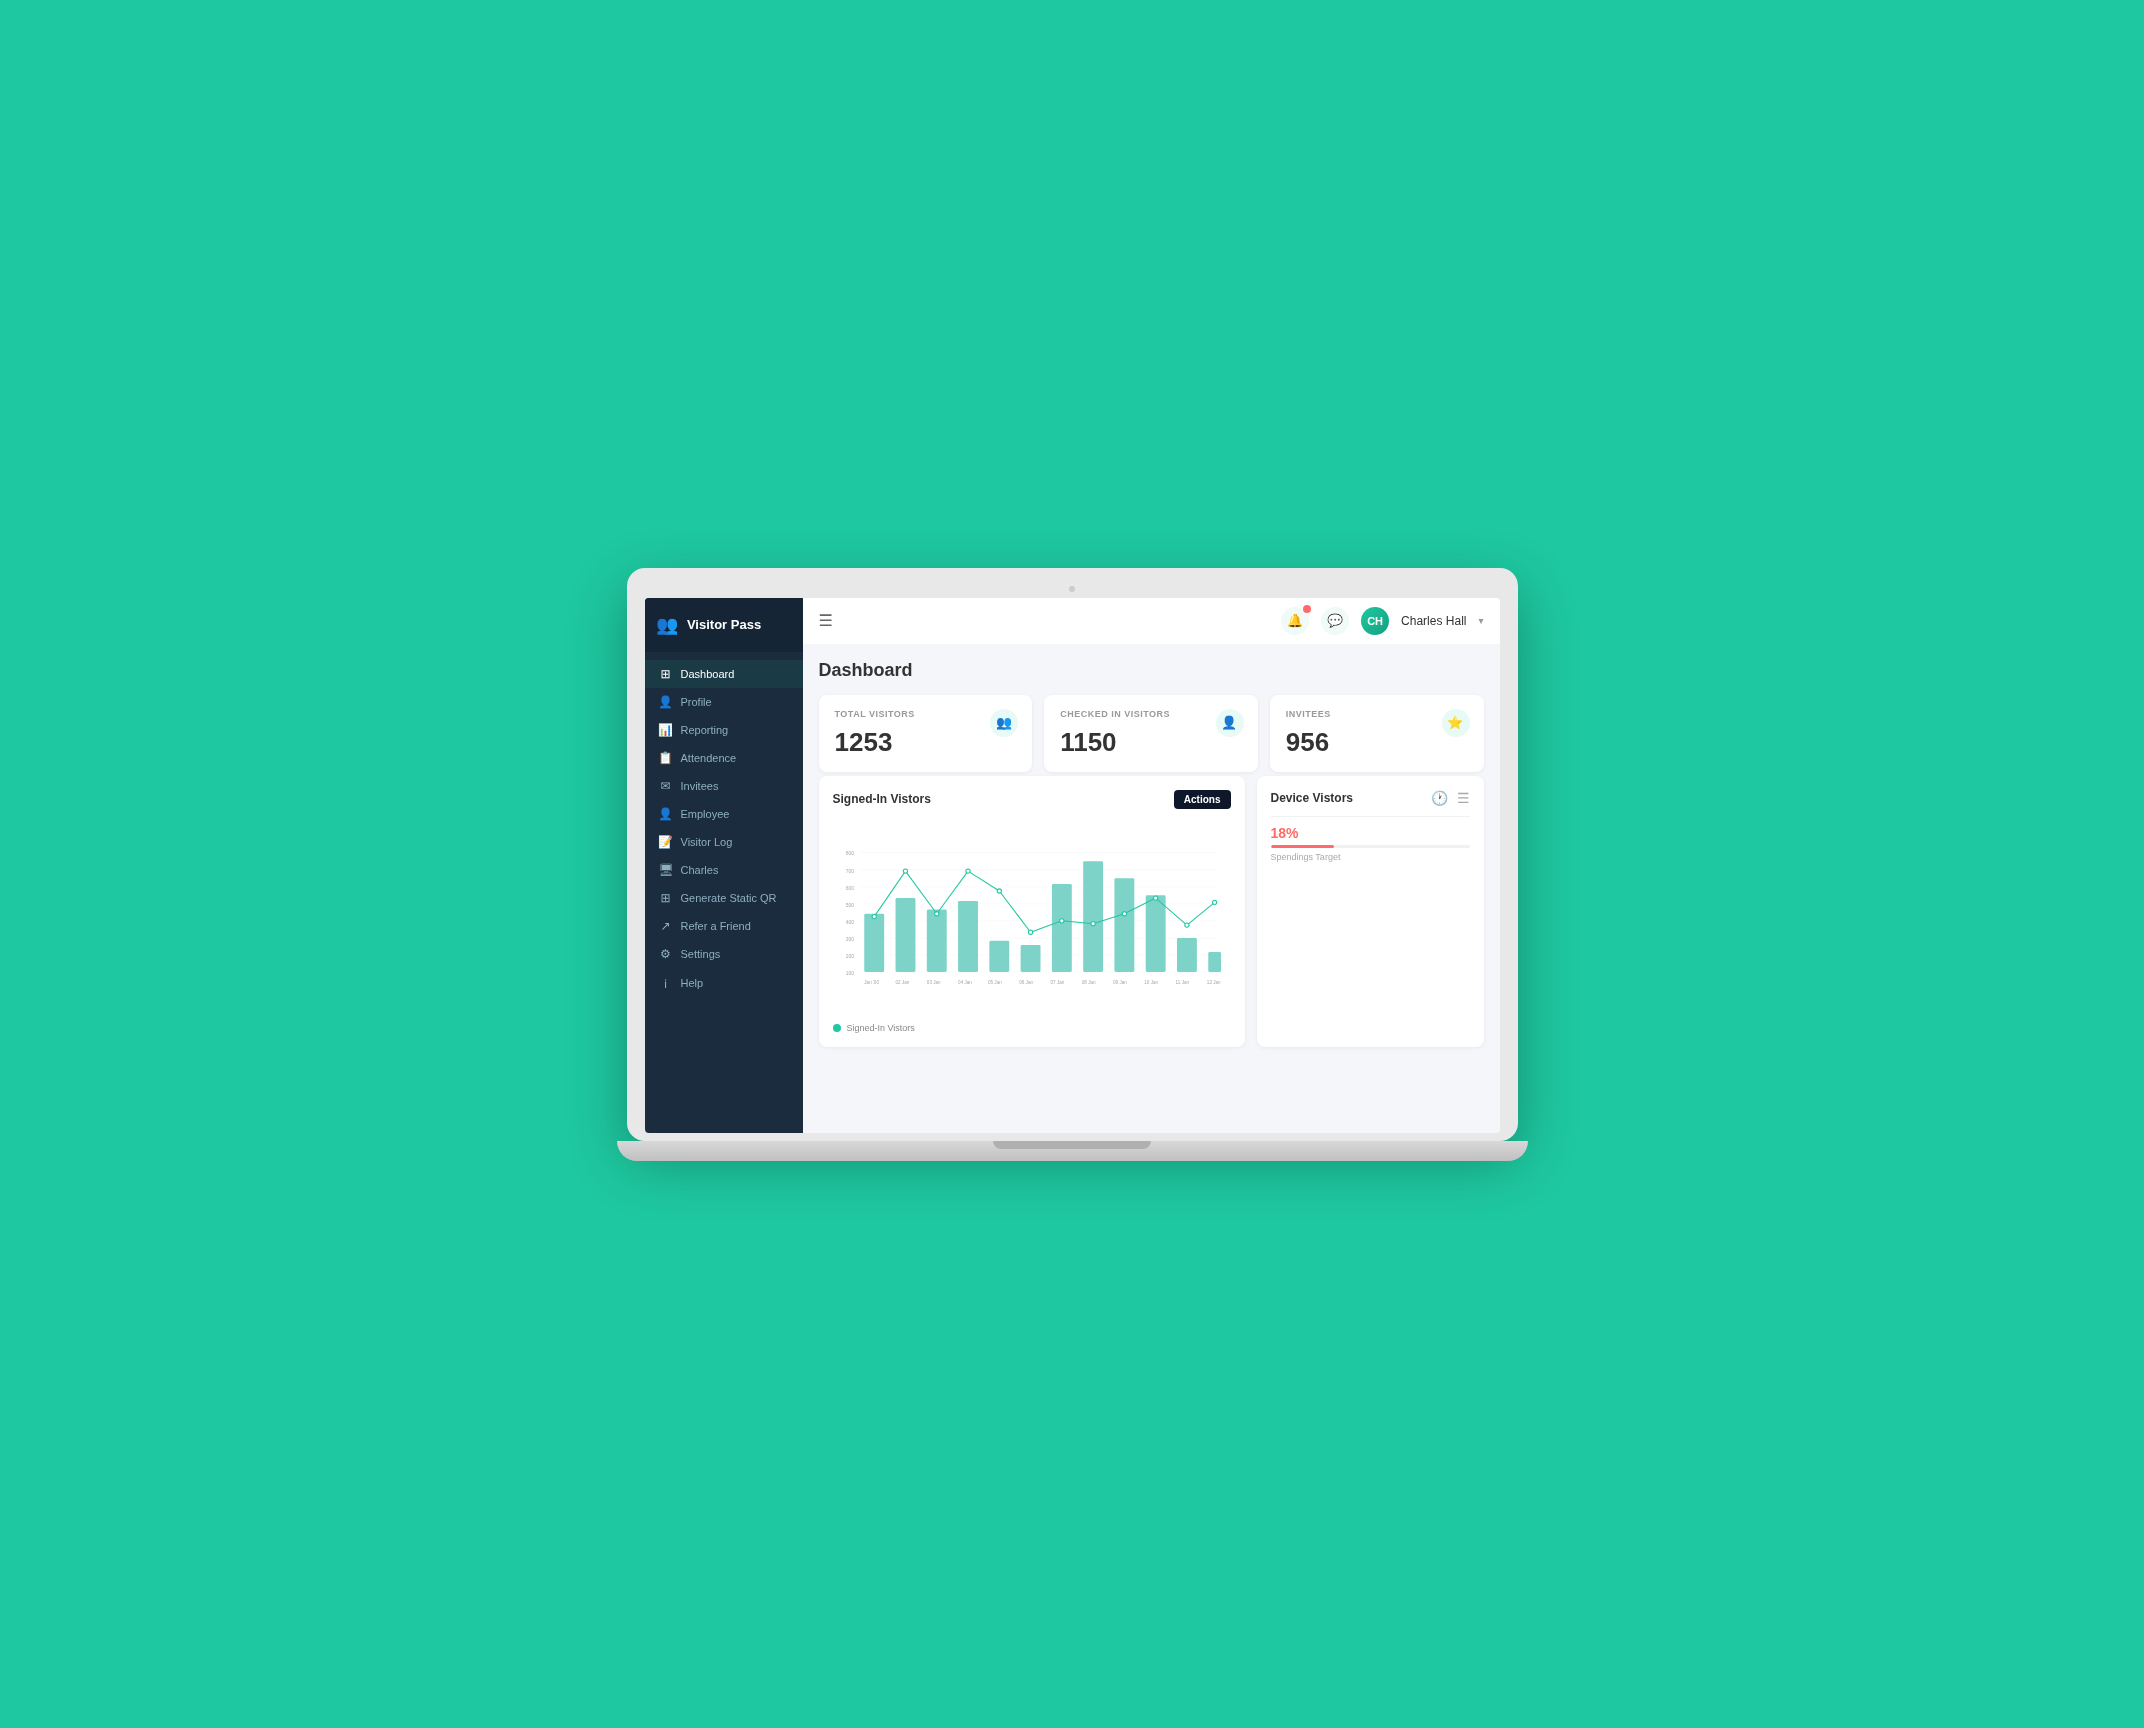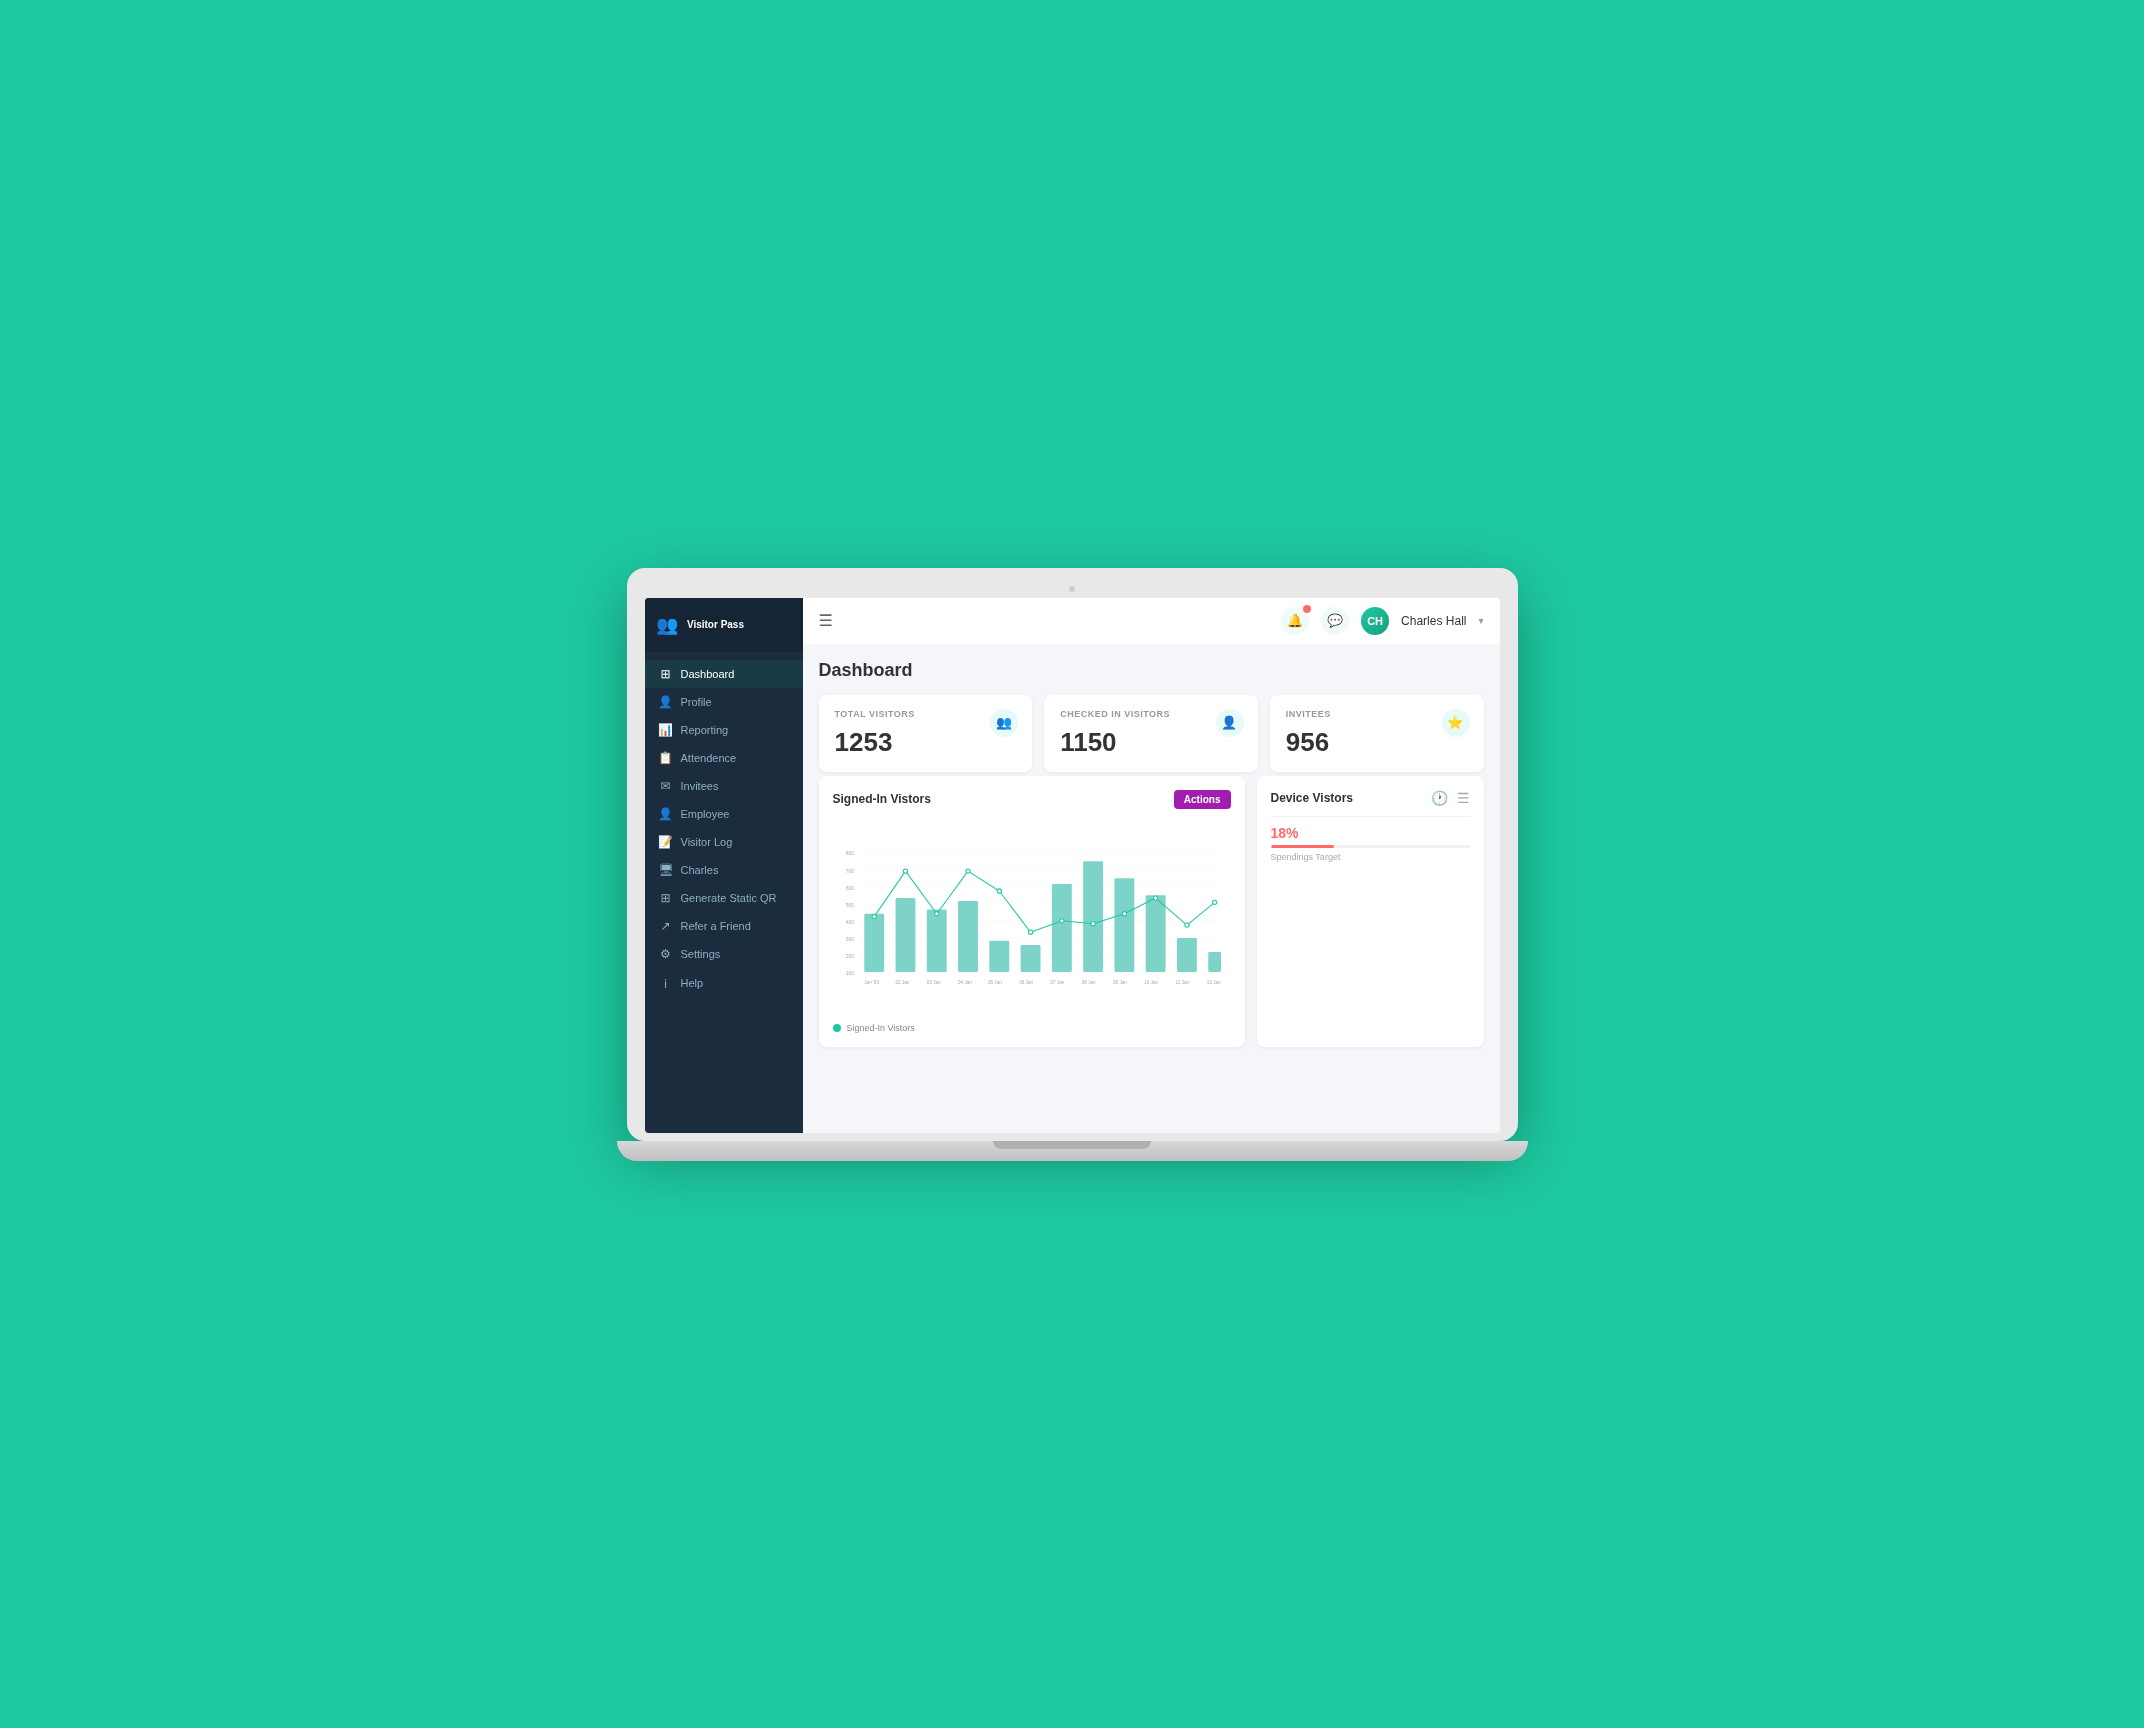--- a/index.html
+++ b/index.html
@@ -79,21 +79,21 @@
       gap: 8px;
     }
 
     .sidebar-brand-icon {
       color: #1ec8a0;
       font-size: 18px;
     }
 
     .sidebar-brand-text {
       color: white;
-      font-size: 10px;
+      font-size: 13px;
       font-weight: 600;
     }
 
     .sidebar-nav {
       flex: 1;
       padding: 8px 0;
     }
 
     .sidebar-item {
       display: flex;
@@ -285,21 +285,21 @@
       margin-bottom: 10px;
     }
 
     .chart-title {
       font-size: 12px;
       font-weight: 600;
       color: #333;
     }
 
     .actions-btn {
-      background: #a21caf;
+      background: #0f172a;
       color: white;
       border: none;
       border-radius: 4px;
       padding: 4px 10px;
       font-size: 10px;
       font-weight: 600;
       cursor: pointer;
     }
 
     .chart-icon-btn {

